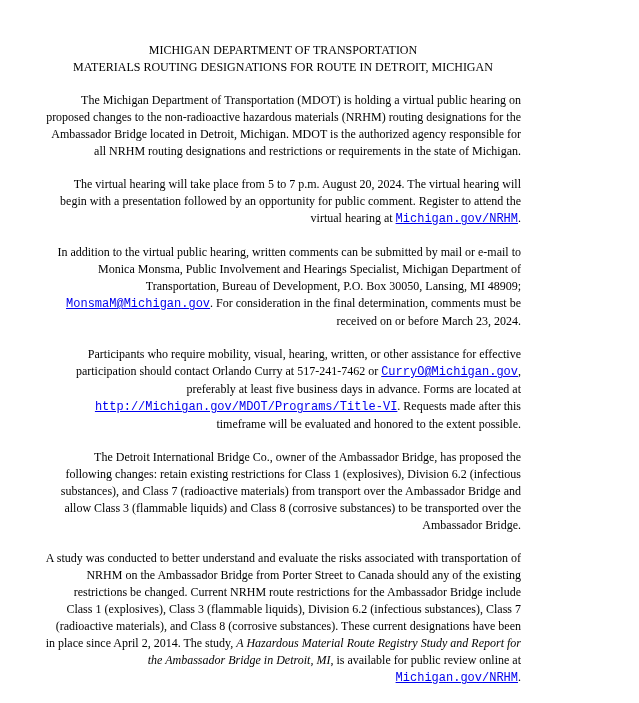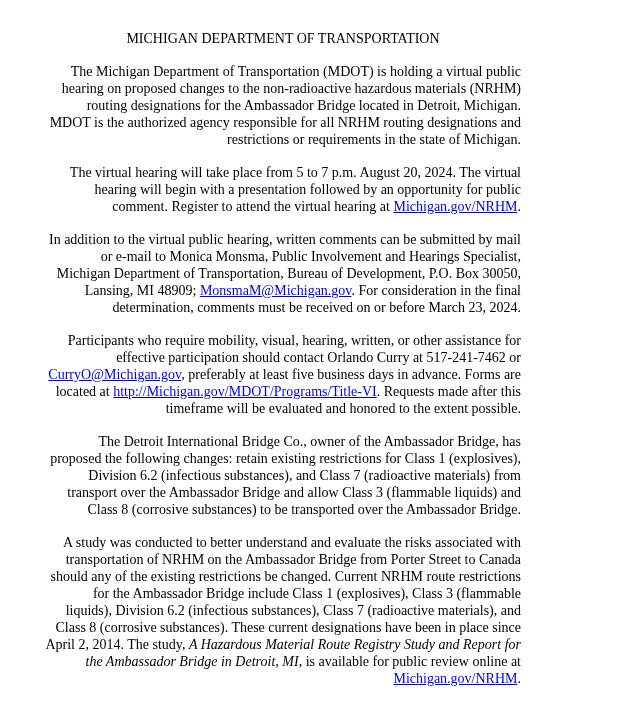--- a/index.html
+++ b/index.html
@@ -10,51 +10,53 @@
   body {
     width: 639px;
     height: 703px;
     overflow: hidden;
     font-family: "Liberation Serif", "DejaVu Serif", serif;
     color: #000000;
   }
   .doc {
     box-sizing: border-box;
     width: 565px;
-    padding: 30px 44px 0 45px;
-    font-size: 14px;
+    padding: 42px 44px 0 45px;
+    font-size: 12px;
     line-height: 17px;
   }
   .title {
     text-align: center;
     margin: 0 0 16px 0;
   }
   .title div {
     white-space: nowrap;
   }
   .para {
     margin: 0 0 16px 0;
     text-align: right;
   }
   a.link {
     color: var(--link-color, #0000EE);
     text-decoration: underline;
     cursor: pointer;
+    font-family: Liberation Mono, monospace;
   }
   .italic {
     font-style: italic;
   }
 </style>
 </head>
 <body style="background: rgb(255, 255, 255); color: rgb(0, 0, 0);">
 
 <div class="doc">
 
   <header class="title">
     <div>MICHIGAN DEPARTMENT OF TRANSPORTATION</div>
+    <div>MATERIALS ROUTING DESIGNATIONS FOR ROUTE IN DETROIT, MICHIGAN</div>
   </header>
 
   <p class="para"><span>The Michigan Department of Transportation (MDOT) is holding a virtual public hearing on proposed changes to the non-radioactive hazardous materials (NRHM) routing designations for the Ambassador Bridge located in Detroit, Michigan. MDOT is the authorized agency responsible for all NRHM routing designations and restrictions or requirements in the state of Michigan.</span></p>
 
   <p class="para"><span>The virtual hearing will take place from 5 to 7 p.m. August 20, 2024. The virtual hearing will begin with a presentation followed by an opportunity for public comment. Register to attend the virtual hearing at </span><a class="link">Michigan.gov/NRHM</a><span>.</span></p>
 
   <p class="para"><span>In addition to the virtual public hearing, written comments can be submitted by mail or e-mail to Monica Monsma, Public Involvement and Hearings Specialist, Michigan Department of Transportation, Bureau of Development, P.O. Box 30050, Lansing, MI 48909; </span><a class="link">MonsmaM@Michigan.gov</a><span>. For consideration in the final determination, comments must be received on or before March 23, 2024.</span></p>
 
   <p class="para"><span>Participants who require mobility, visual, hearing, written, or other assistance for effective participation should contact Orlando Curry at 517-241-7462 or </span><a class="link">CurryO@Michigan.gov</a><span>, preferably at least five business days in advance. Forms are located at </span><a class="link">http://Michigan.gov/MDOT/Programs/Title-VI</a><span>. Requests made after this timeframe will be evaluated and honored to the extent possible.</span></p>
 

